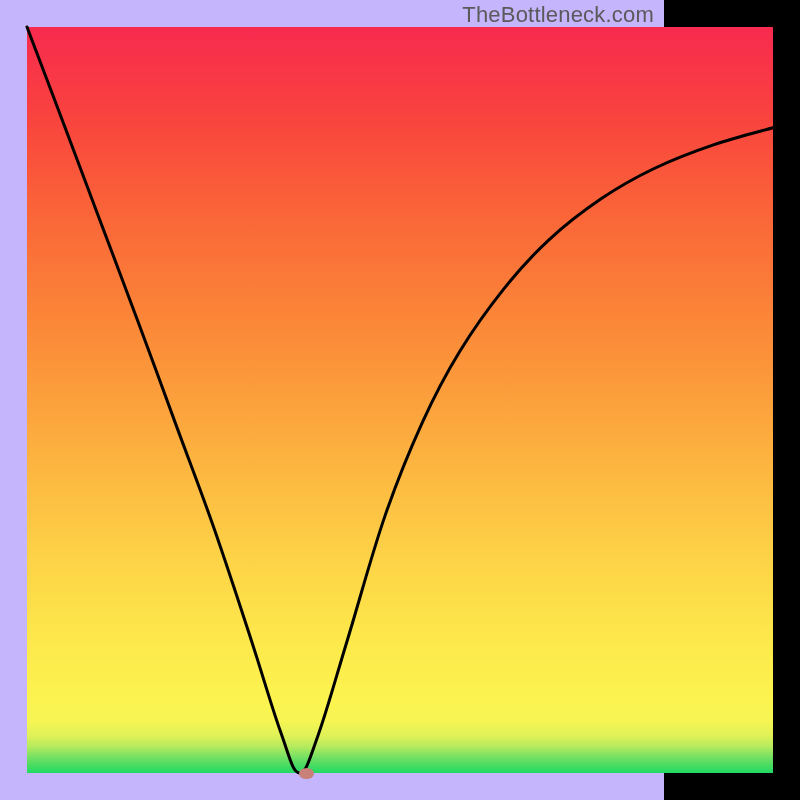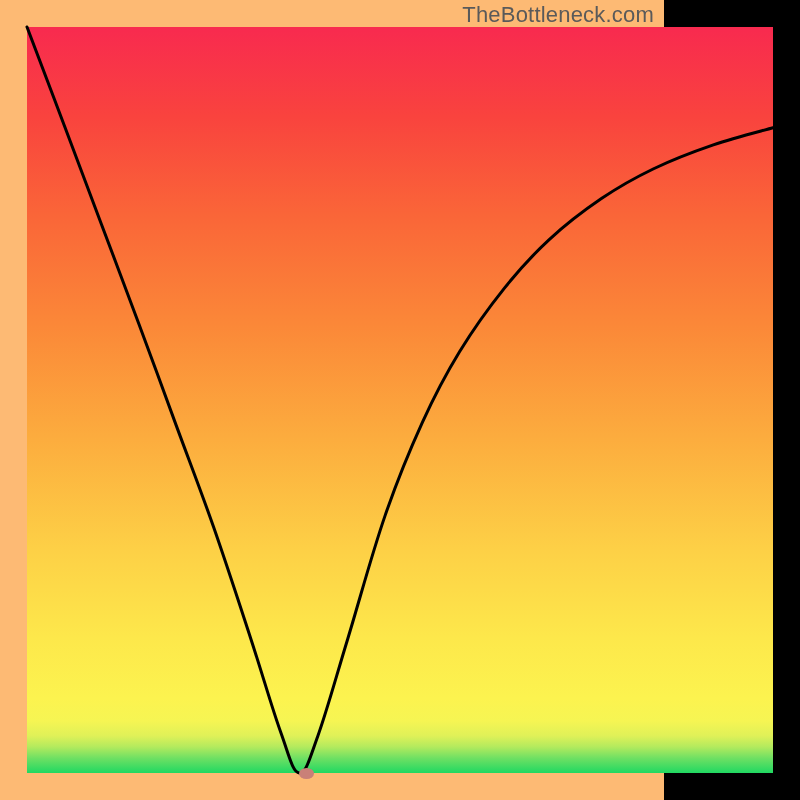--- a/index.html
+++ b/index.html
@@ -8,21 +8,21 @@
     width: 800px;
     height: 800px;
     background: #000000;
     overflow: hidden;
     font-family: Arial, Helvetica, sans-serif;
   }
   .frame {
     position: relative;
     width: 664px;
     height: 800px;
-    background: #fdba74;
+    background: #c4b5fd;
   }
   .watermark {
     position: absolute;
     top: 2px;
     right: 10px;
     color: #5a5a5a;
     font-size: 22px;
     font-weight: 400;
     letter-spacing: 0.2px;
     z-index: 10;

